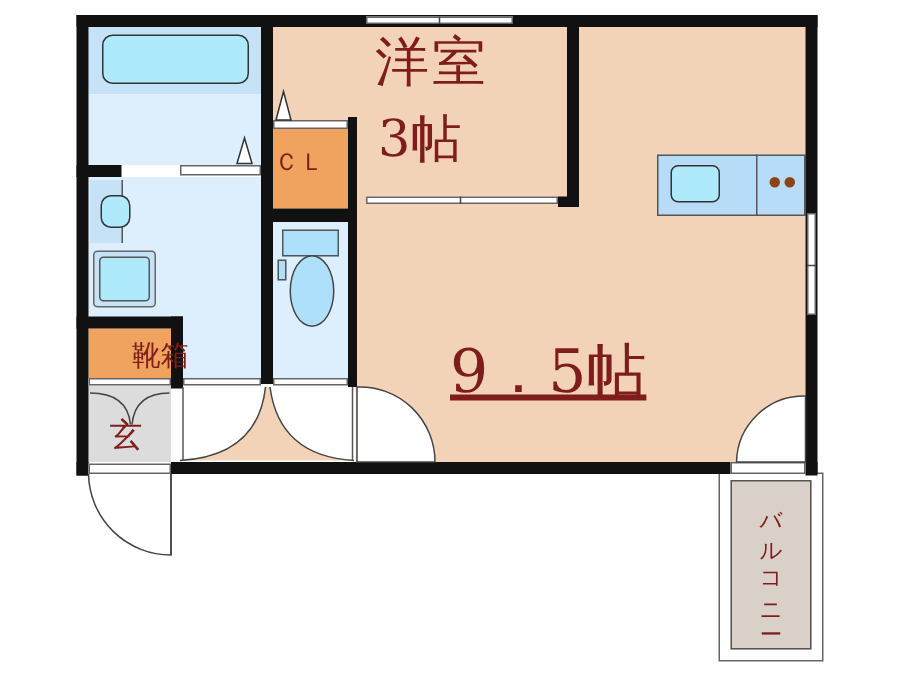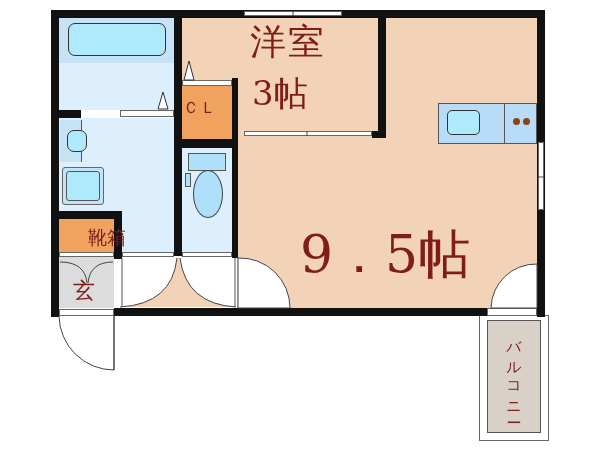--- a/index.html
+++ b/index.html
@@ -120,17 +120,17 @@
     <line x1="293" y1="11" x2="293" y2="16" stroke="#444" stroke-width="1"></line>
     <line x1="307" y1="131" x2="307" y2="136" stroke="#444" stroke-width="1"></line>
     <line x1="538" y1="177" x2="544" y2="177" stroke="#444" stroke-width="1"></line>
 
     <line x1="114" y1="316" x2="114" y2="370" stroke="#444" stroke-width="1"></line>
   </svg>
 
   <div class="label" style="left:250px;top:24px;font-size:36px;letter-spacing:2px;">洋室</div>
   <div class="label" style="left:252px;top:76px;font-size:34px;">3帖</div>
   <div class="label" style="left:183px;top:100px;font-size:16px;letter-spacing:1px;">ＣＬ</div>
-  <div class="label" style="left:300px;top:228px;font-size:52px;">9．5帖</div>
+  <div class="label" style="left:300px;top:228px;font-size:40px;text-decoration:underline;">9．5帖</div>
   <div class="label" style="left:64px;top:228px;font-size:19px;margin-left:24px;">靴箱</div>
   <div class="label" style="left:73px;top:280px;font-size:22px;">玄</div>
   <div class="label" style="left:506px;top:330px;font-size:15px;writing-mode:vertical-rl;letter-spacing:4px;">バルコニー</div>
 </div>
 
 </body></html>

